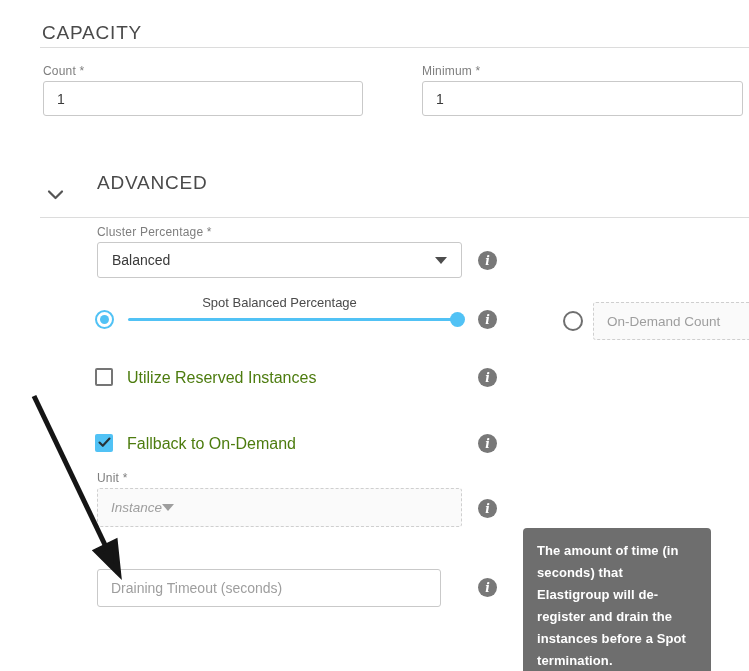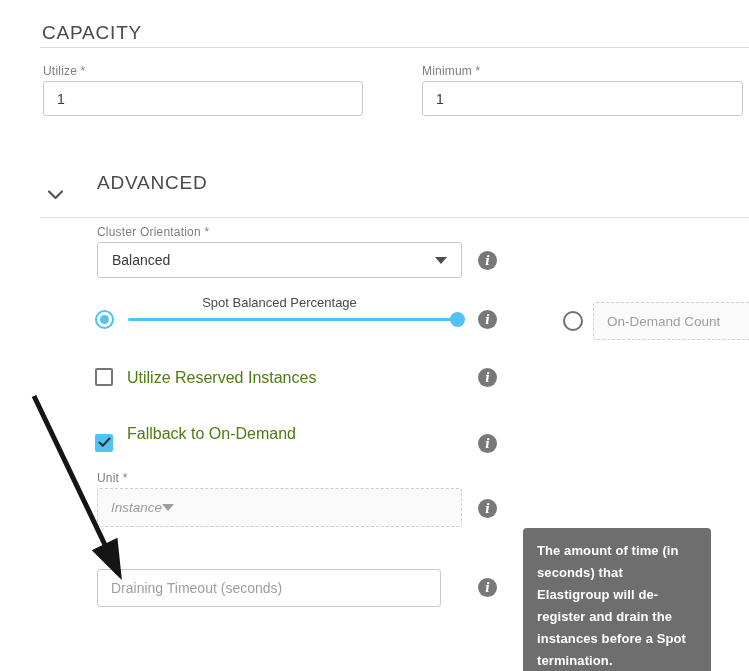--- a/index.html
+++ b/index.html
@@ -64,39 +64,39 @@
     letter-spacing:.1px;
   }
   svg.arrow-overlay{pointer-events:none;}
 </style>
 </head>
 <body>
 
 <div class="abs section-title" style="left:42px;top:22px;">CAPACITY</div>
 <div class="abs divider" style="left:40px;top:47px;width:709px;"></div>
 
-<div class="abs field-label" style="left:43px;top:64px;">Utilize *</div>
+<div class="abs field-label" style="left:43px;top:64px;">Count *</div>
 <div class="abs input-box" style="left:43px;top:81px;width:320px;height:35px;">
   <input value="1" style="">
 </div>
 
 <div class="abs field-label" style="left:422px;top:64px;">Minimum *</div>
 <div class="abs input-box" style="left:422px;top:81px;width:321px;height:35px;">
   <input value="1" style="">
 </div>
 
 <span class="abs" style="left:47px;top:187px;">
   <svg width="17" height="12" viewBox="0 0 17 12">
     <polyline points="2,2.5 8.5,9 15,2.5" fill="none" stroke="#555" stroke-width="2.2" stroke-linecap="round" stroke-linejoin="round"></polyline>
   </svg>
 </span>
 <div class="abs section-title" style="left:97px;top:172px;">ADVANCED</div>
 <div class="abs divider" style="left:40px;top:217px;width:709px;"></div>
 
-<div class="abs field-label" style="left:97px;top:225px;">Cluster Orientation *</div>
+<div class="abs field-label" style="left:97px;top:225px;">Cluster Percentage *</div>
 <div class="abs select-box" style="left:97px;top:242px;width:365px;height:36px;">
   <span>Balanced</span>
   <span class="caret"></span>
 </div>
 <div class="abs info-icon" style="left:478px;top:251px;">i</div>
 
 <div class="abs slider-label" style="left:97px;top:295px;width:365px;">Spot Balanced Percentage</div>
 <div class="abs radio selected" style="left:95px;top:310px;">
   <span class="dot"></span>
 </div>
@@ -113,21 +113,21 @@
 <div class="abs check-label" style="left:127px;top:369px;">Utilize Reserved Instances</div>
 <div class="abs info-icon" style="left:478px;top:368px;">i</div>
 
 <div class="abs checkbox checked" style="left:95px;top:434px;">
   <span>
     <svg width="13" height="11" viewBox="0 0 13 11">
       <polyline points="1.5,5.5 4.8,8.8 11.5,1.5" fill="none" stroke="#263238" stroke-width="2.1" stroke-linecap="round" stroke-linejoin="round"></polyline>
     </svg>
   </span>
 </div>
-<div class="abs check-label" style="left:127px;top:425px;">Fallback to On-Demand</div>
+<div class="abs check-label" style="left:127px;top:435px;">Fallback to On-Demand</div>
 <div class="abs info-icon" style="left:478px;top:434px;">i</div>
 
 <div class="abs field-label" style="left:97px;top:471px;">Unit *</div>
 <div class="abs disabled-box" style="left:97px;top:488px;width:365px;height:39px;font-style:italic;">
   <span>Instance</span>
   <span class="caret gray"></span>
 </div>
 <div class="abs info-icon" style="left:478px;top:499px;">i</div>
 
 <div class="abs input-box" style="left:97px;top:569px;width:344px;height:38px;">

